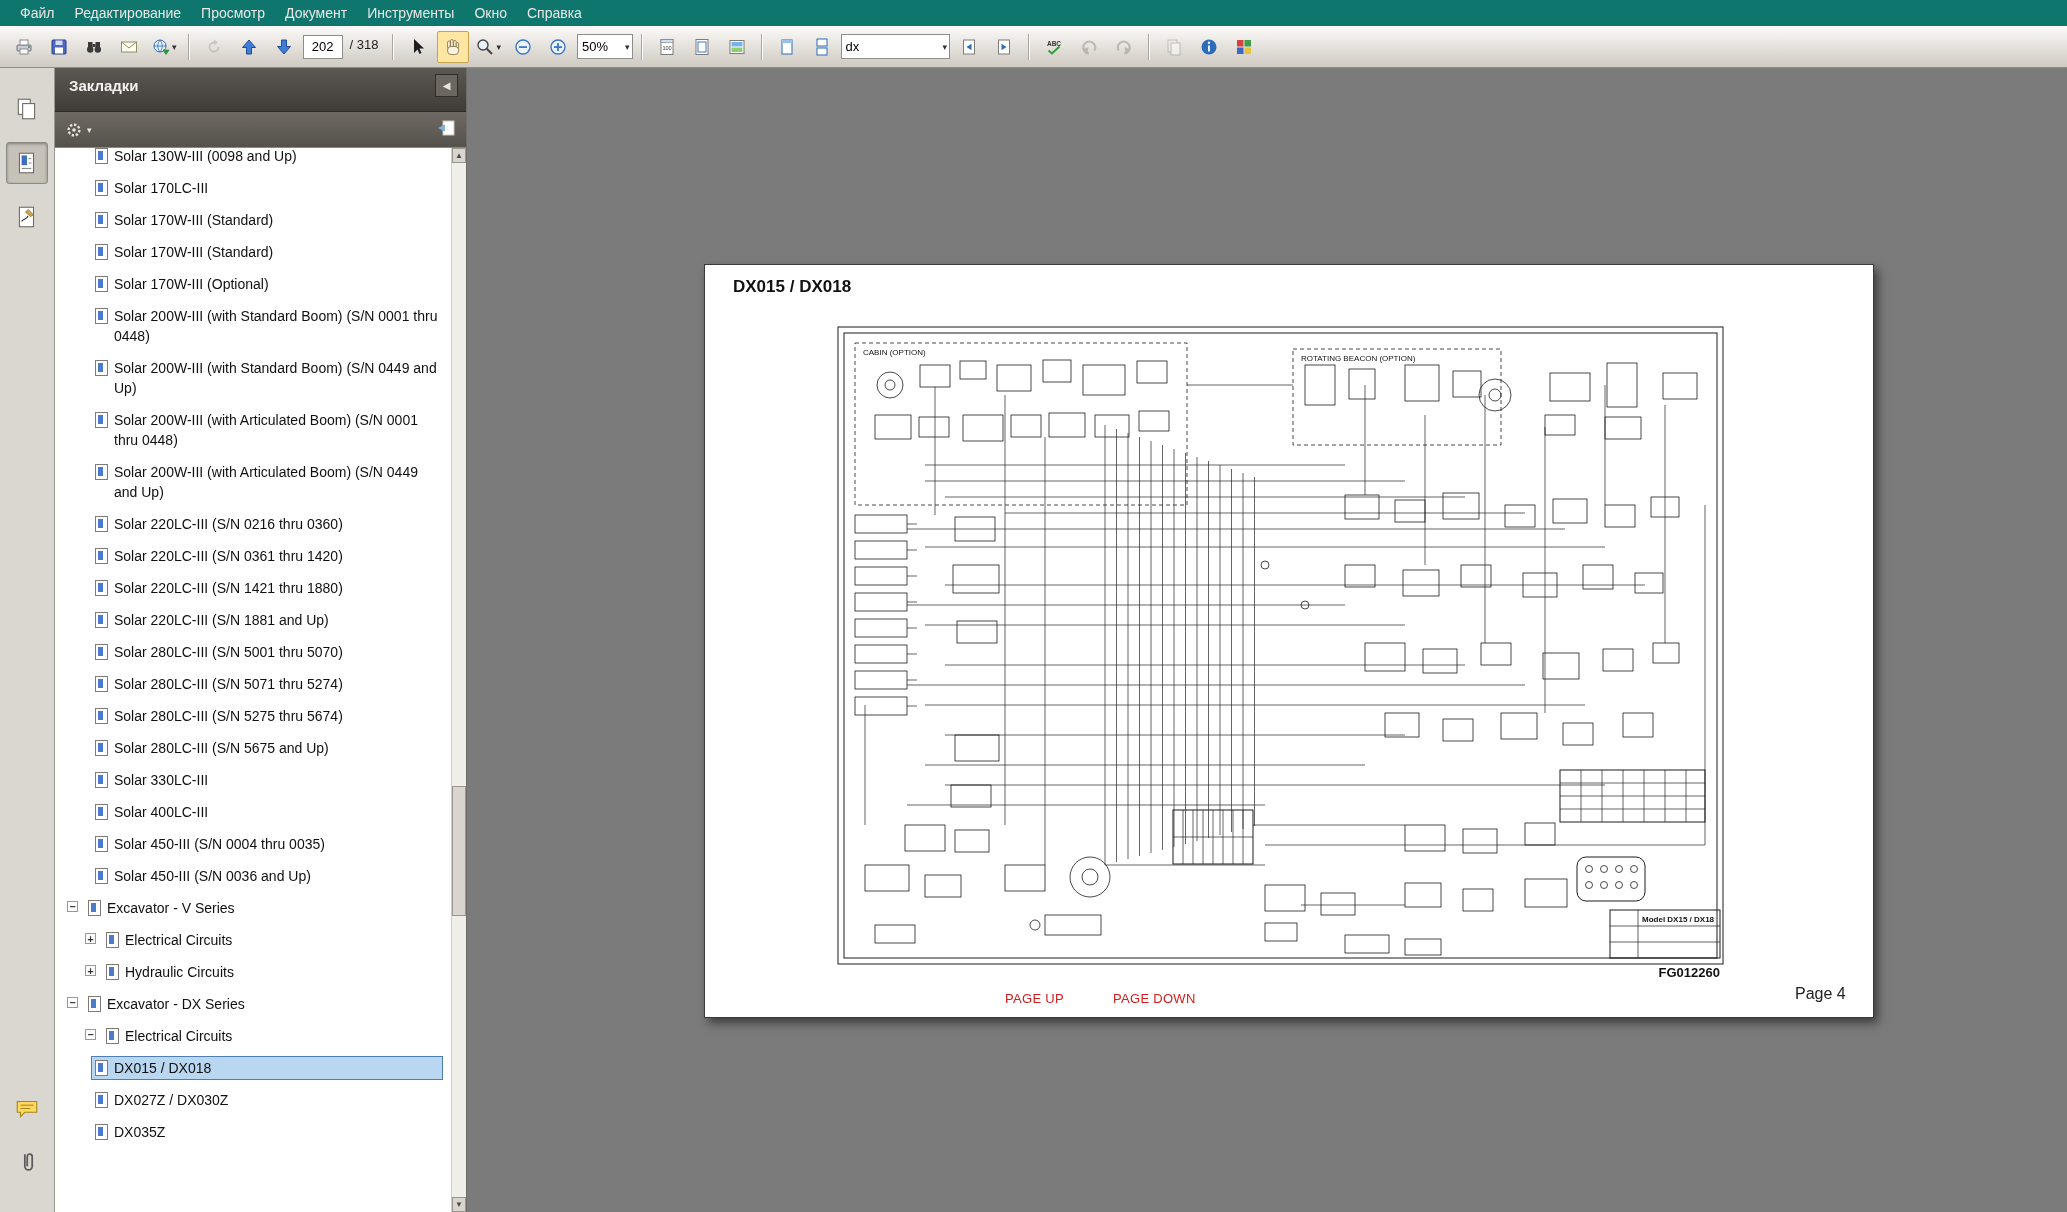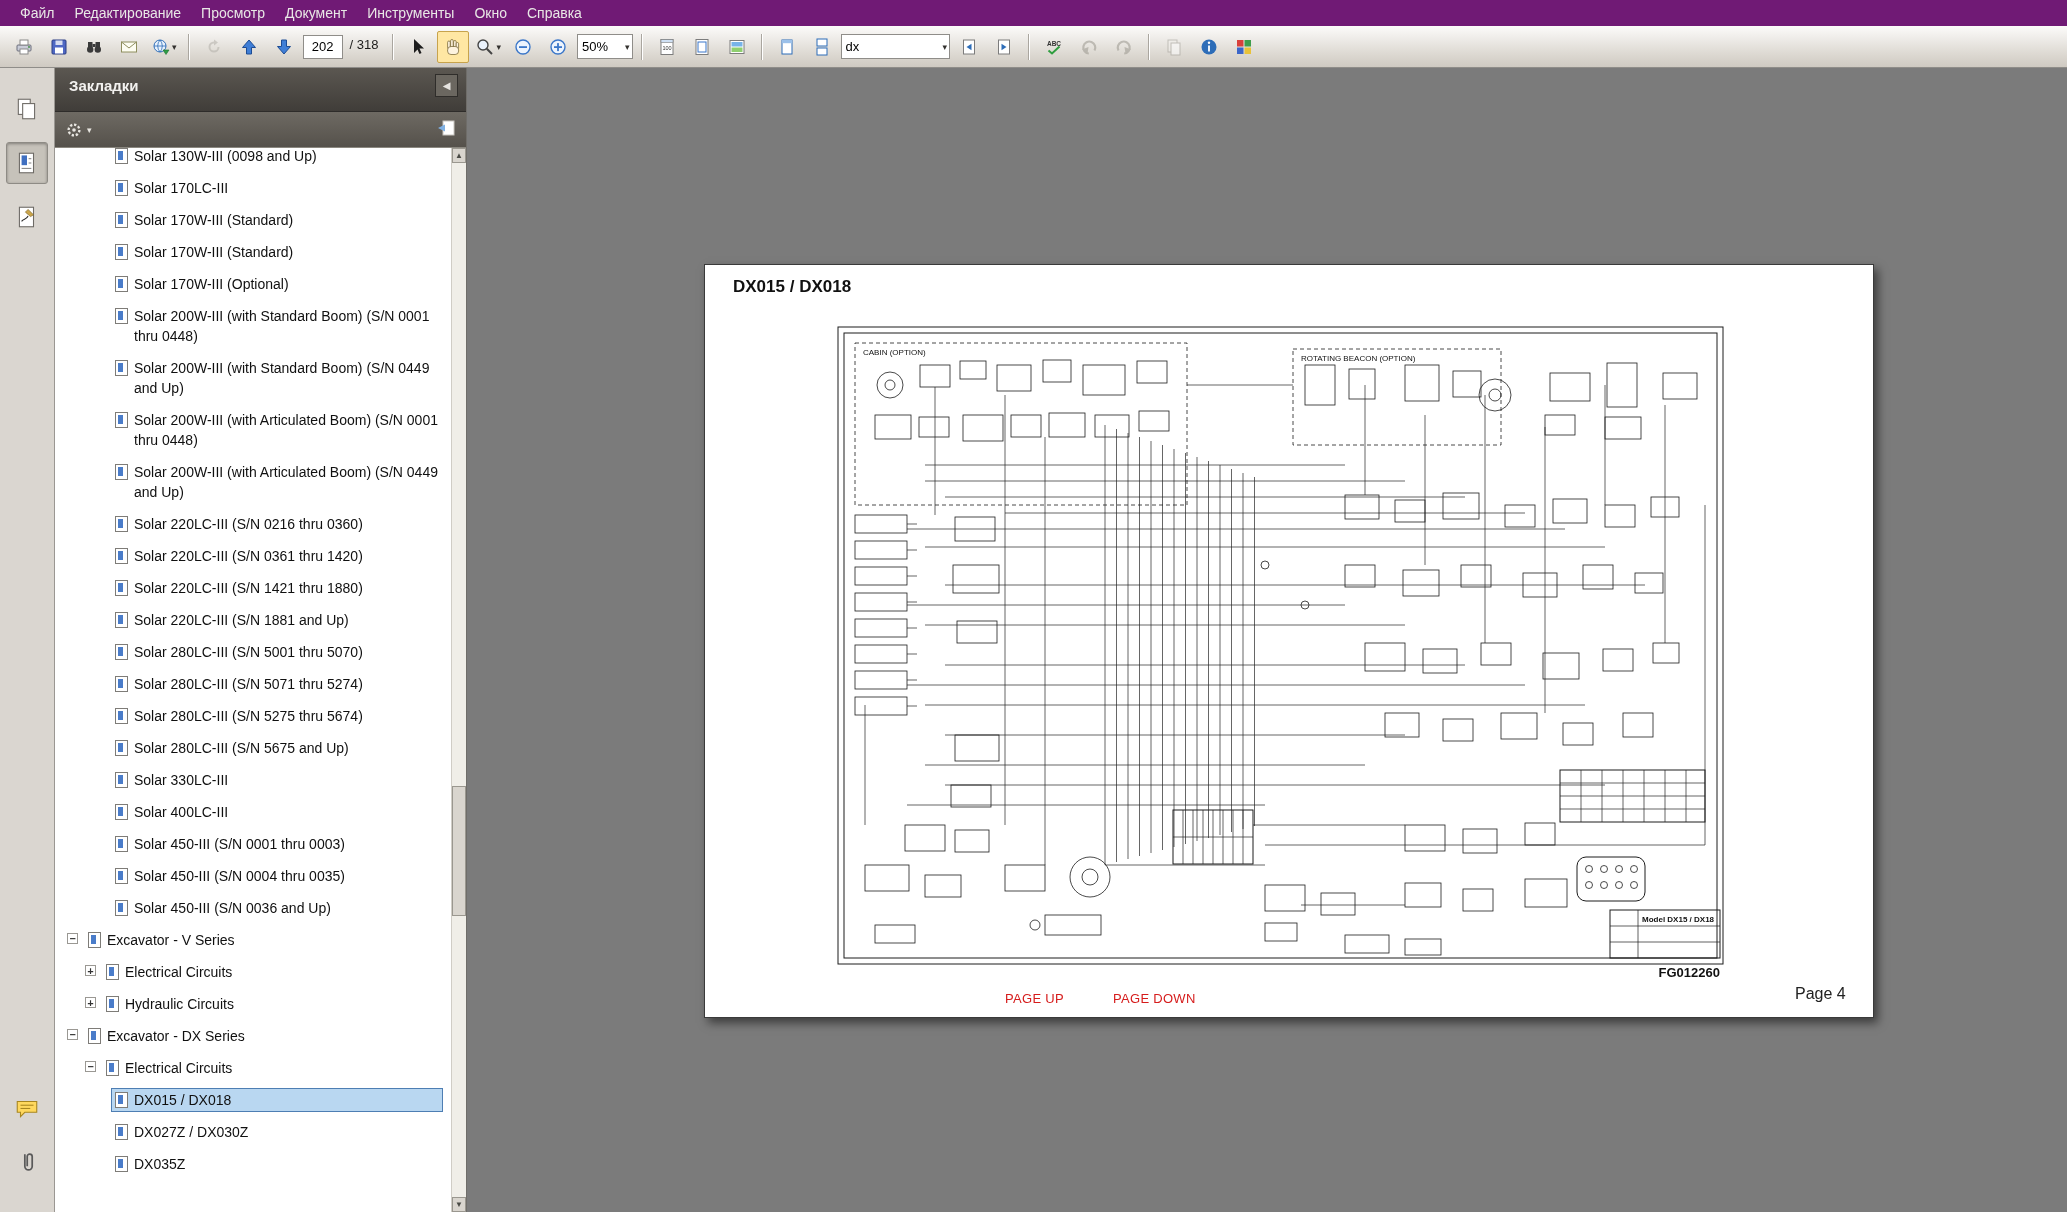--- a/index.html
+++ b/index.html
@@ -1,20 +1,20 @@
 <!DOCTYPE html>
 <html><head>
 <meta charset="utf-8">
 <style>
   html,body{margin:0;padding:0}
   body{width:2067px;height:1212px;position:relative;overflow:hidden;background:#7b7b7b;
        font-family:"Liberation Sans",sans-serif;-webkit-font-smoothing:antialiased}
 
   
-  .menubar{position:absolute;left:0;top:0;width:2067px;height:26px;background:#701a75;
+  .menubar{position:absolute;left:0;top:0;width:2067px;height:26px;background:#0f766e;
            display:flex;align-items:center;padding-left:10px;box-sizing:border-box}
   .menubar .mi{color:#e9e8e6;font-size:14px;padding:3px 10px;cursor:default}
 
   
   .toolbar{position:absolute;left:0;top:26px;width:2067px;height:42px;box-sizing:border-box;
            background:linear-gradient(#fcfbfa,#dcd8d1 70%,#cfcac2);border-bottom:1px solid #8f8d89;
            display:flex;align-items:center;padding:0 8px;gap:3px}
   .tb{width:30px;height:30px;display:flex;align-items:center;justify-content:center;
       border:1px solid transparent;border-radius:2px;flex:0 0 auto;background:transparent}
   .tb.grp{width:auto;padding:0 2px}
@@ -53,21 +53,21 @@
   .panel-tools{position:absolute;left:0;top:44px;right:0;height:36px;
                background:linear-gradient(#6e6a63,#55514b);display:flex;align-items:center;
                padding:0 10px;box-sizing:border-box;border-bottom:1px solid #8b8880}
   .gear-grp{display:flex;align-items:center;gap:3px}
   .gear-grp .caret{color:#e8e6e1}
   .tools-right{margin-left:auto}
 
   .tree{position:absolute;left:0;right:15px;top:80px;bottom:0;overflow:hidden;background:#fff}
   .tree-inner{margin-top:-8px}
   .r{display:flex;align-items:flex-start;padding:4px 8px 4px 0}
-  .d0{padding-left:12px}.d1{padding-left:30px}.d2{padding-left:56px}
+  .d0{padding-left:12px}.d1{padding-left:30px}.d2{padding-left:36px}
   .exp{flex:0 0 11px;height:11px;border:1px solid #9a9893;background:#fff;box-sizing:border-box;
        font:bold 10px/9px "DejaVu Sans Mono",monospace;text-align:center;color:#333;margin:5px 6px 0 0}
   .body{flex:1;display:flex;gap:6px;padding:1px 3px;border:1px solid transparent;min-width:0}
   .body.sel{background:#b9d7f1;border-color:#4e7eb3}
   .pic{flex:0 0 13px;width:13px;height:16px;border:1px solid #7e7c78;background:#fff;
        position:relative;margin-top:2px;box-sizing:border-box}
   .pic::after{content:"";position:absolute;left:2px;top:2px;width:5px;height:9px;background:#4a7cc9}
   .lbl{font-size:14px;line-height:20px;color:#101010;word-wrap:break-word}
 
   
@@ -468,26 +468,20 @@
       <div class="r d2">
           <div class="body">
             <span class="pic"></span>
             <span class="lbl">Solar 330LC-III</span>
           </div>
         </div>
       <div class="r d2">
           <div class="body">
             <span class="pic"></span>
             <span class="lbl">Solar 400LC-III</span>
-          </div>
-        </div>
-      <div class="r d2">
-          <div class="body">
-            <span class="pic"></span>
-            <span class="lbl">Solar 450-III (S/N 0001 thru 0003)</span>
           </div>
         </div>
       <div class="r d2">
           <div class="body">
             <span class="pic"></span>
             <span class="lbl">Solar 450-III (S/N 0004 thru 0035)</span>
           </div>
         </div>
       <div class="r d2">
           <div class="body">

